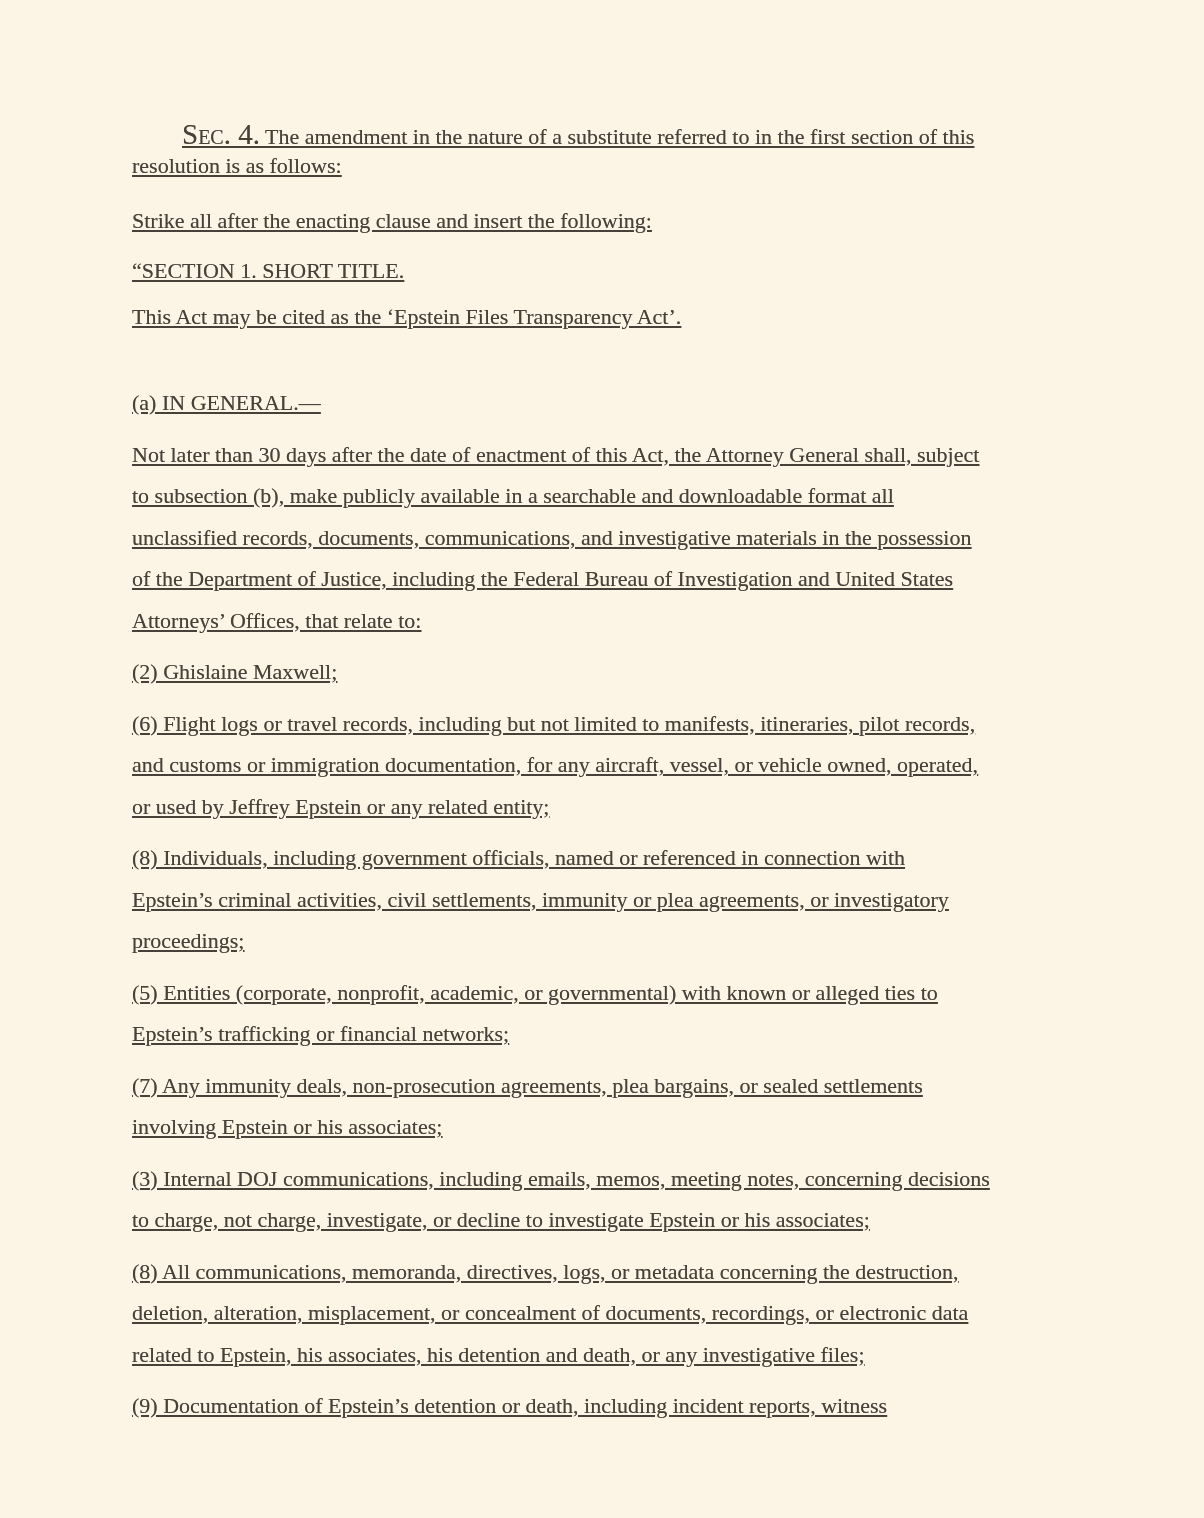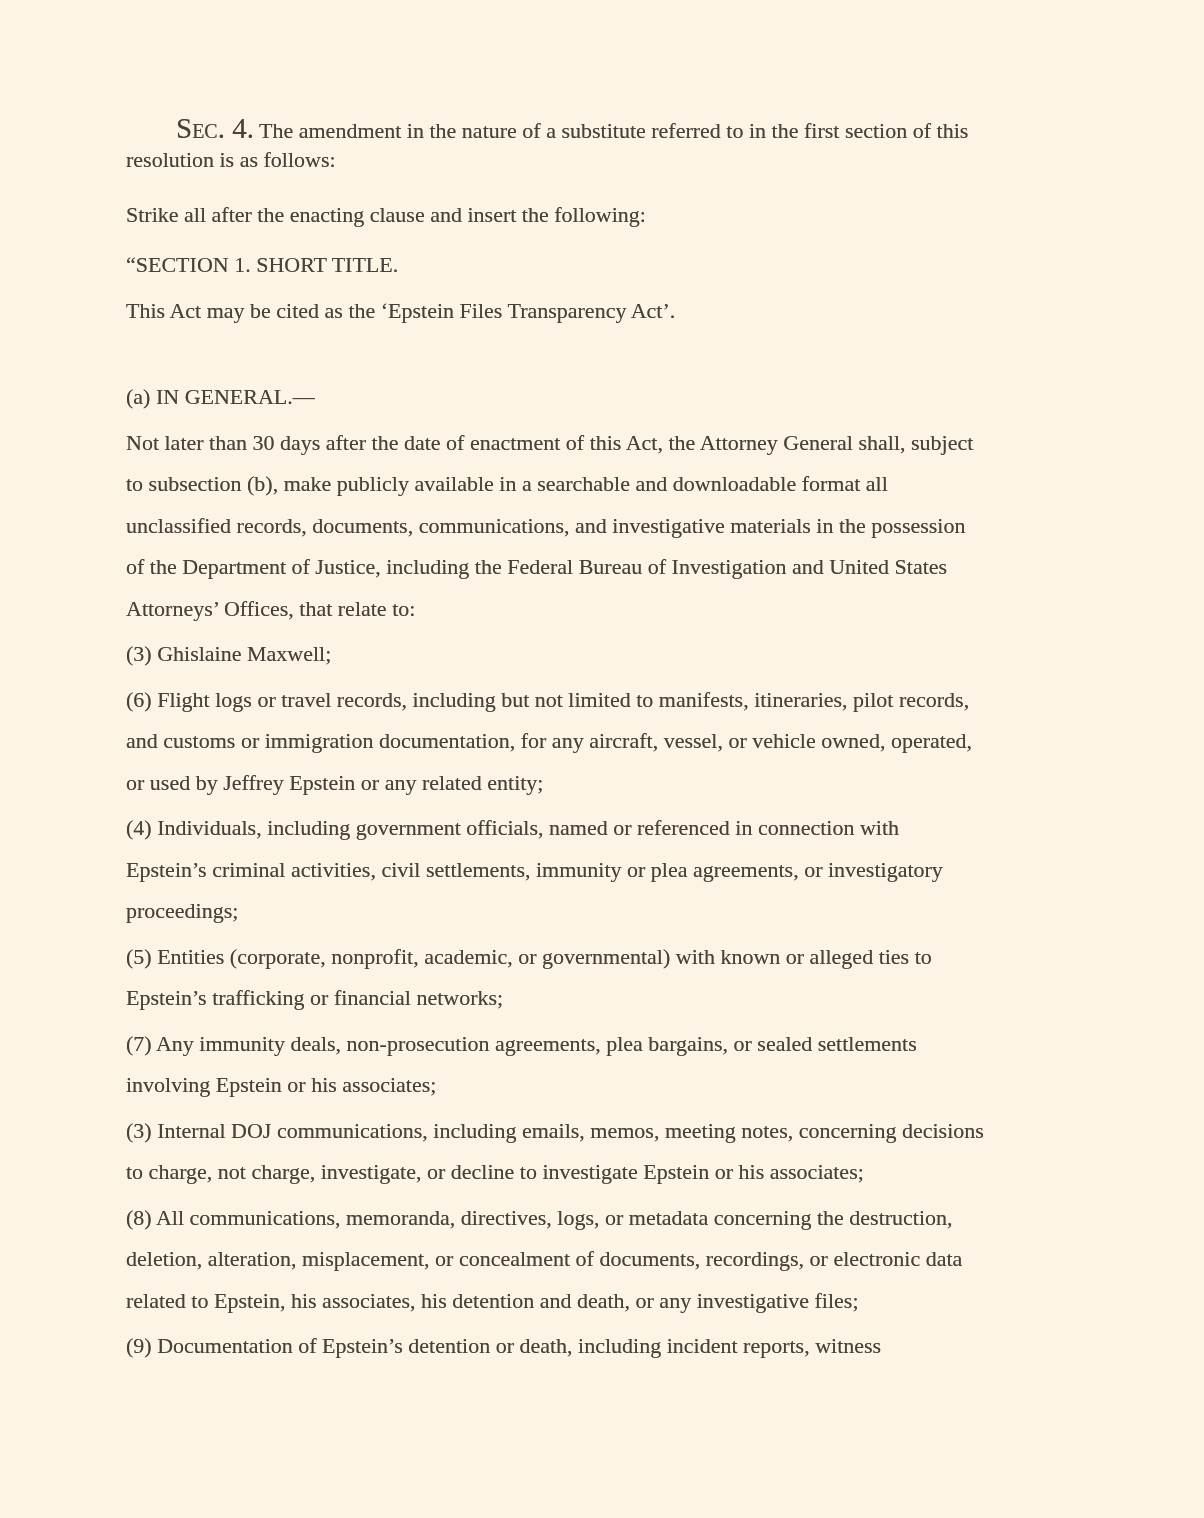--- a/index.html
+++ b/index.html
@@ -16,24 +16,25 @@
     color: #474139;
   }
   .content {
     position: absolute;
     left: 122px;
     top: 0;
     width: 1000px;
     height: 100%;
   }
   .content p {
-    margin: 4px;
+    margin: 10px;
     font-size: 22px;
     white-space: pre-line;
     text-shadow: 0 0 0.6px rgba(71, 65, 57, 0.55);
+    text-decoration: underline;
   }
   p.top {
     position: absolute;
     left: 0;
     right: 0;
     line-height: 29px;
   }
   p.indent-first {
     text-indent: 50px;
   }
@@ -67,25 +68,25 @@
 
     <p class="top" style="top:292px">This Act may be cited as the ‘Epstein Files Transparency Act’.</p>
 
     <div class="body-flow">
       <p>(a) IN GENERAL.—</p>
       <p>Not later than 30 days after the date of enactment of this Act, the Attorney General shall, subject
 to subsection (b), make publicly available in a searchable and downloadable format all
 unclassified records, documents, communications, and investigative materials in the possession
 of the Department of Justice, including the Federal Bureau of Investigation and United States
 Attorneys’ Offices, that relate to:</p>
-      <p>(3) Ghislaine Maxwell;</p>
+      <p>(2) Ghislaine Maxwell;</p>
       <p>(6) Flight logs or travel records, including but not limited to manifests, itineraries, pilot records,
 and customs or immigration documentation, for any aircraft, vessel, or vehicle owned, operated,
 or used by Jeffrey Epstein or any related entity;</p>
-      <p>(4) Individuals, including government officials, named or referenced in connection with
+      <p>(8) Individuals, including government officials, named or referenced in connection with
 Epstein’s criminal activities, civil settlements, immunity or plea agreements, or investigatory
 proceedings;</p>
       <p>(5) Entities (corporate, nonprofit, academic, or governmental) with known or alleged ties to
 Epstein’s trafficking or financial networks;</p>
       <p>(7) Any immunity deals, non-prosecution agreements, plea bargains, or sealed settlements
 involving Epstein or his associates;</p>
       <p>(3) Internal DOJ communications, including emails, memos, meeting notes, concerning decisions
 to charge, not charge, investigate, or decline to investigate Epstein or his associates;</p>
       <p>(8) All communications, memoranda, directives, logs, or metadata concerning the destruction,
 deletion, alteration, misplacement, or concealment of documents, recordings, or electronic data

